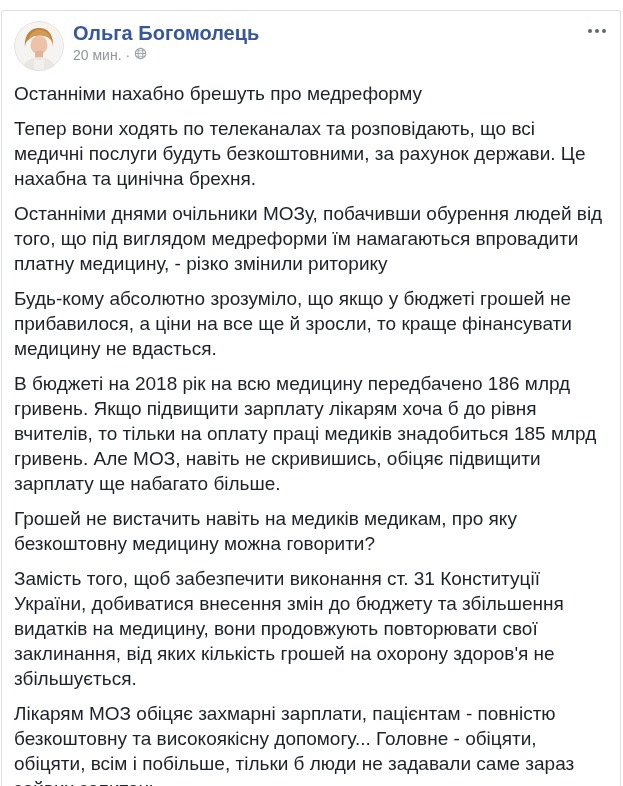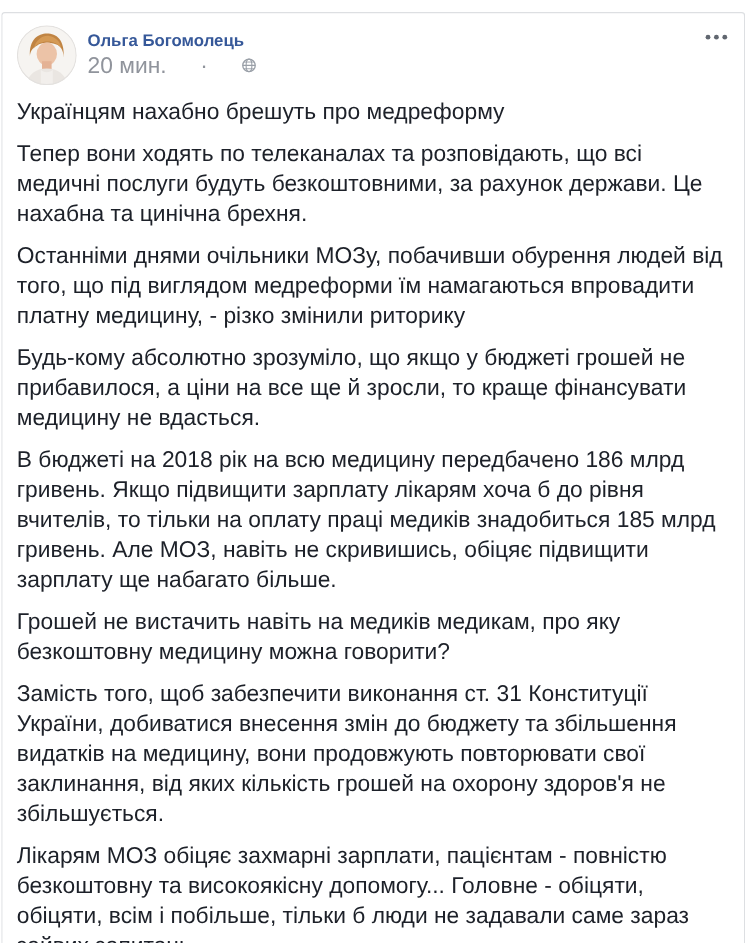--- a/index.html
+++ b/index.html
@@ -33,35 +33,34 @@
     width: 50px;
     height: 50px;
     border-radius: 50%;
     overflow: hidden;
     flex: 0 0 50px;
     cursor: pointer;
   }
   .header-text { margin-left: 9px; padding-top: 1px; }
   .author-name {
     color: #365899;
-    font-size: 14px;
+    font-size: 20px;
     font-weight: bold;
     line-height: 22px;
     text-decoration: none;
     cursor: pointer;
     display: inline-block;
   }
   .meta-row {
     display: flex;
     align-items: center;
     margin-top: 3px;
     color: #90949c;
-    font-size: 19px;
+    font-size: 14px;
     line-height: 17px;
-    gap: 24px;
   }
   .meta-sep { margin: 0 4px; }
   .globe-icon-svg { display: inline-block; vertical-align: middle; }
 
   .menu-dots {
     position: absolute;
     right: 12px;
     top: 14px;
     display: flex;
     gap: 3px;
@@ -129,21 +128,21 @@
 
     <div class="menu-dots">
       <i></i>
       <i></i>
       <i></i>
     </div>
 
   </div>
 
   <div class="post-body">
-    <p>Українцям нахабно брешуть про медреформу</p>
+    <p>Останніми нахабно брешуть про медреформу</p>
     <p>Тепер вони ходять по телеканалах та розповідають, що всі медичні послуги будуть безкоштовними, за рахунок держави. Це нахабна та цинічна брехня.</p>
     <p>Останніми днями очільники МОЗу, побачивши обурення людей від того, що під виглядом медреформи їм намагаються впровадити платну медицину, - різко змінили риторику</p>
     <p>Будь-кому абсолютно зрозуміло, що якщо у бюджеті грошей не прибавилося, а ціни на все ще й зросли, то краще фінансувати медицину не вдасться.</p>
     <p>В бюджеті на 2018 рік на всю медицину передбачено 186 млрд гривень. Якщо підвищити зарплату лікарям хоча б до рівня вчителів, то тільки на оплату праці медиків знадобиться 185 млрд гривень. Але МОЗ, навіть не скривишись, обіцяє підвищити зарплату ще набагато більше.</p>
     <p>Грошей не вистачить навіть на медиків медикам, про яку безкоштовну медицину можна говорити?</p>
     <p>Замість того, щоб забезпечити виконання ст. 31 Конституції України, добиватися внесення змін до бюджету та збільшення видатків на медицину, вони продовжують повторювати свої заклинання, від яких кількість грошей на охорону здоров'я не збільшується.</p>
     <p>Лікарям МОЗ обіцяє захмарні зарплати, пацієнтам - повністю безкоштовну та високоякісну допомогу... Головне - обіцяти, обіцяти, всім і побільше, тільки б люди не задавали саме зараз зайвих запитань.</p>
 
   </div>
 

